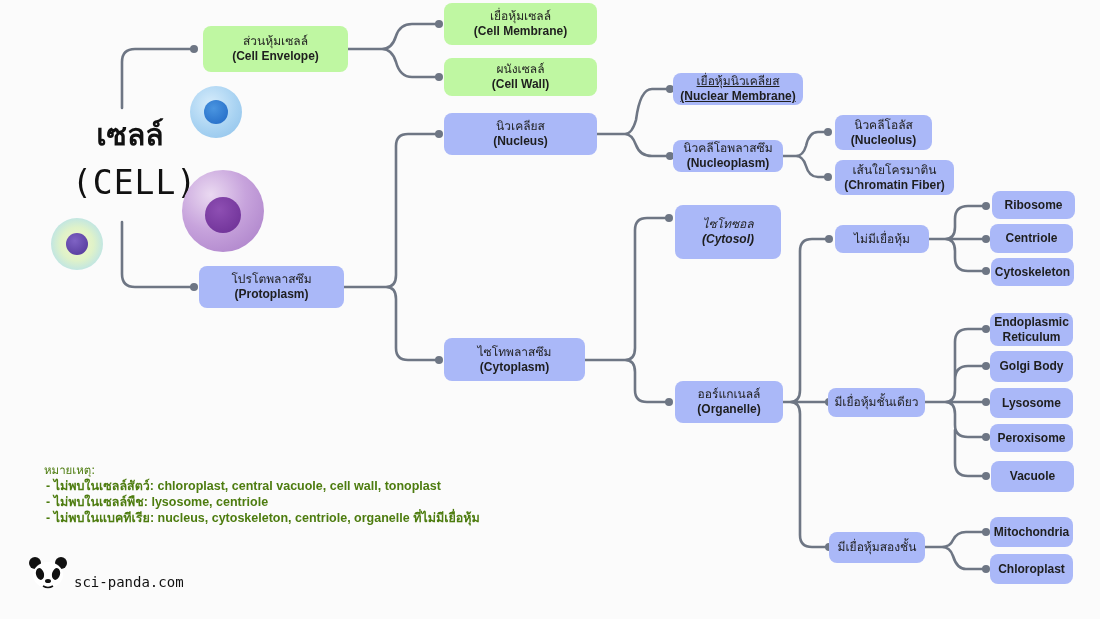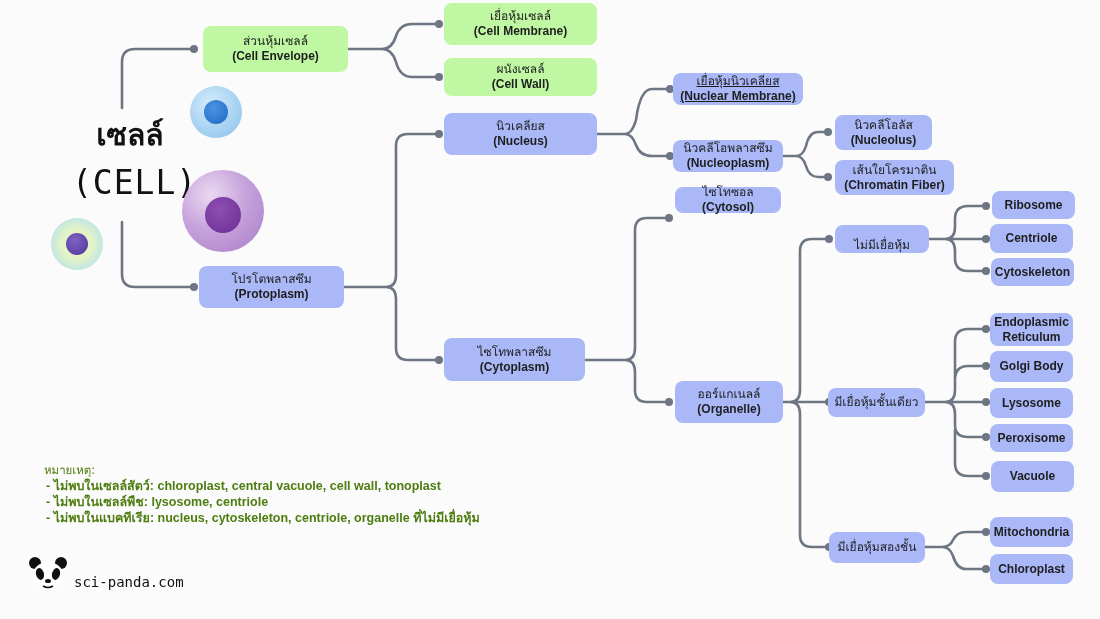--- a/index.html
+++ b/index.html
@@ -134,39 +134,39 @@
 </div>
 
 <div class="node blue" style="left:673px; top:73px; width:130px; height:32px;text-decoration:underline;">
   <span class="th">เยื่อหุ้มนิวเคลียส</span>
   <span class="en">(Nuclear Membrane)</span>
 </div>
 <div class="node blue" style="left:673px; top:140px; width:110px; height:32px;">
   <span class="th">นิวคลีโอพลาสซึม</span>
   <span class="en">(Nucleoplasm)</span>
 </div>
-<div class="node blue" style="left:675px; top:187px; width:106px; height:26px;">
+<div class="node blue" style="left:675px; top:205px; width:106px; height:54px;font-style:italic;">
   <span class="th">ไซโทซอล</span>
   <span class="en">(Cytosol)</span>
 </div>
 <div class="node blue" style="left:675px; top:381px; width:108px; height:42px;">
   <span class="th">ออร์แกเนลล์</span>
   <span class="en">(Organelle)</span>
 </div>
 
 <div class="node blue" style="left:835px; top:115px; width:97px; height:35px;">
   <span class="th">นิวคลีโอลัส</span>
   <span class="en">(Nucleolus)</span>
 </div>
 <div class="node blue" style="left:835px; top:160px; width:119px; height:35px;">
   <span class="th">เส้นใยโครมาติน</span>
   <span class="en">(Chromatin Fiber)</span>
 </div>
 
-<div class="node blue" style="left:835px; top:225px; width:94px; height:28px;justify-content:flex-end;">
+<div class="node blue" style="left:835px; top:225px; width:94px; height:28px;">
   <span class="th">ไม่มีเยื่อหุ้ม</span>
 </div>
 <div class="node blue" style="left:828px; top:388px; width:97px; height:29px;">
   <span class="th">มีเยื่อหุ้มชั้นเดียว</span>
 </div>
 <div class="node blue" style="left:829px; top:532px; width:96px; height:31px;">
   <span class="th">มีเยื่อหุ้มสองชั้น</span>
 </div>
 
 <div class="node blue" style="left:992px; top:191px; width:83px; height:28px;">

